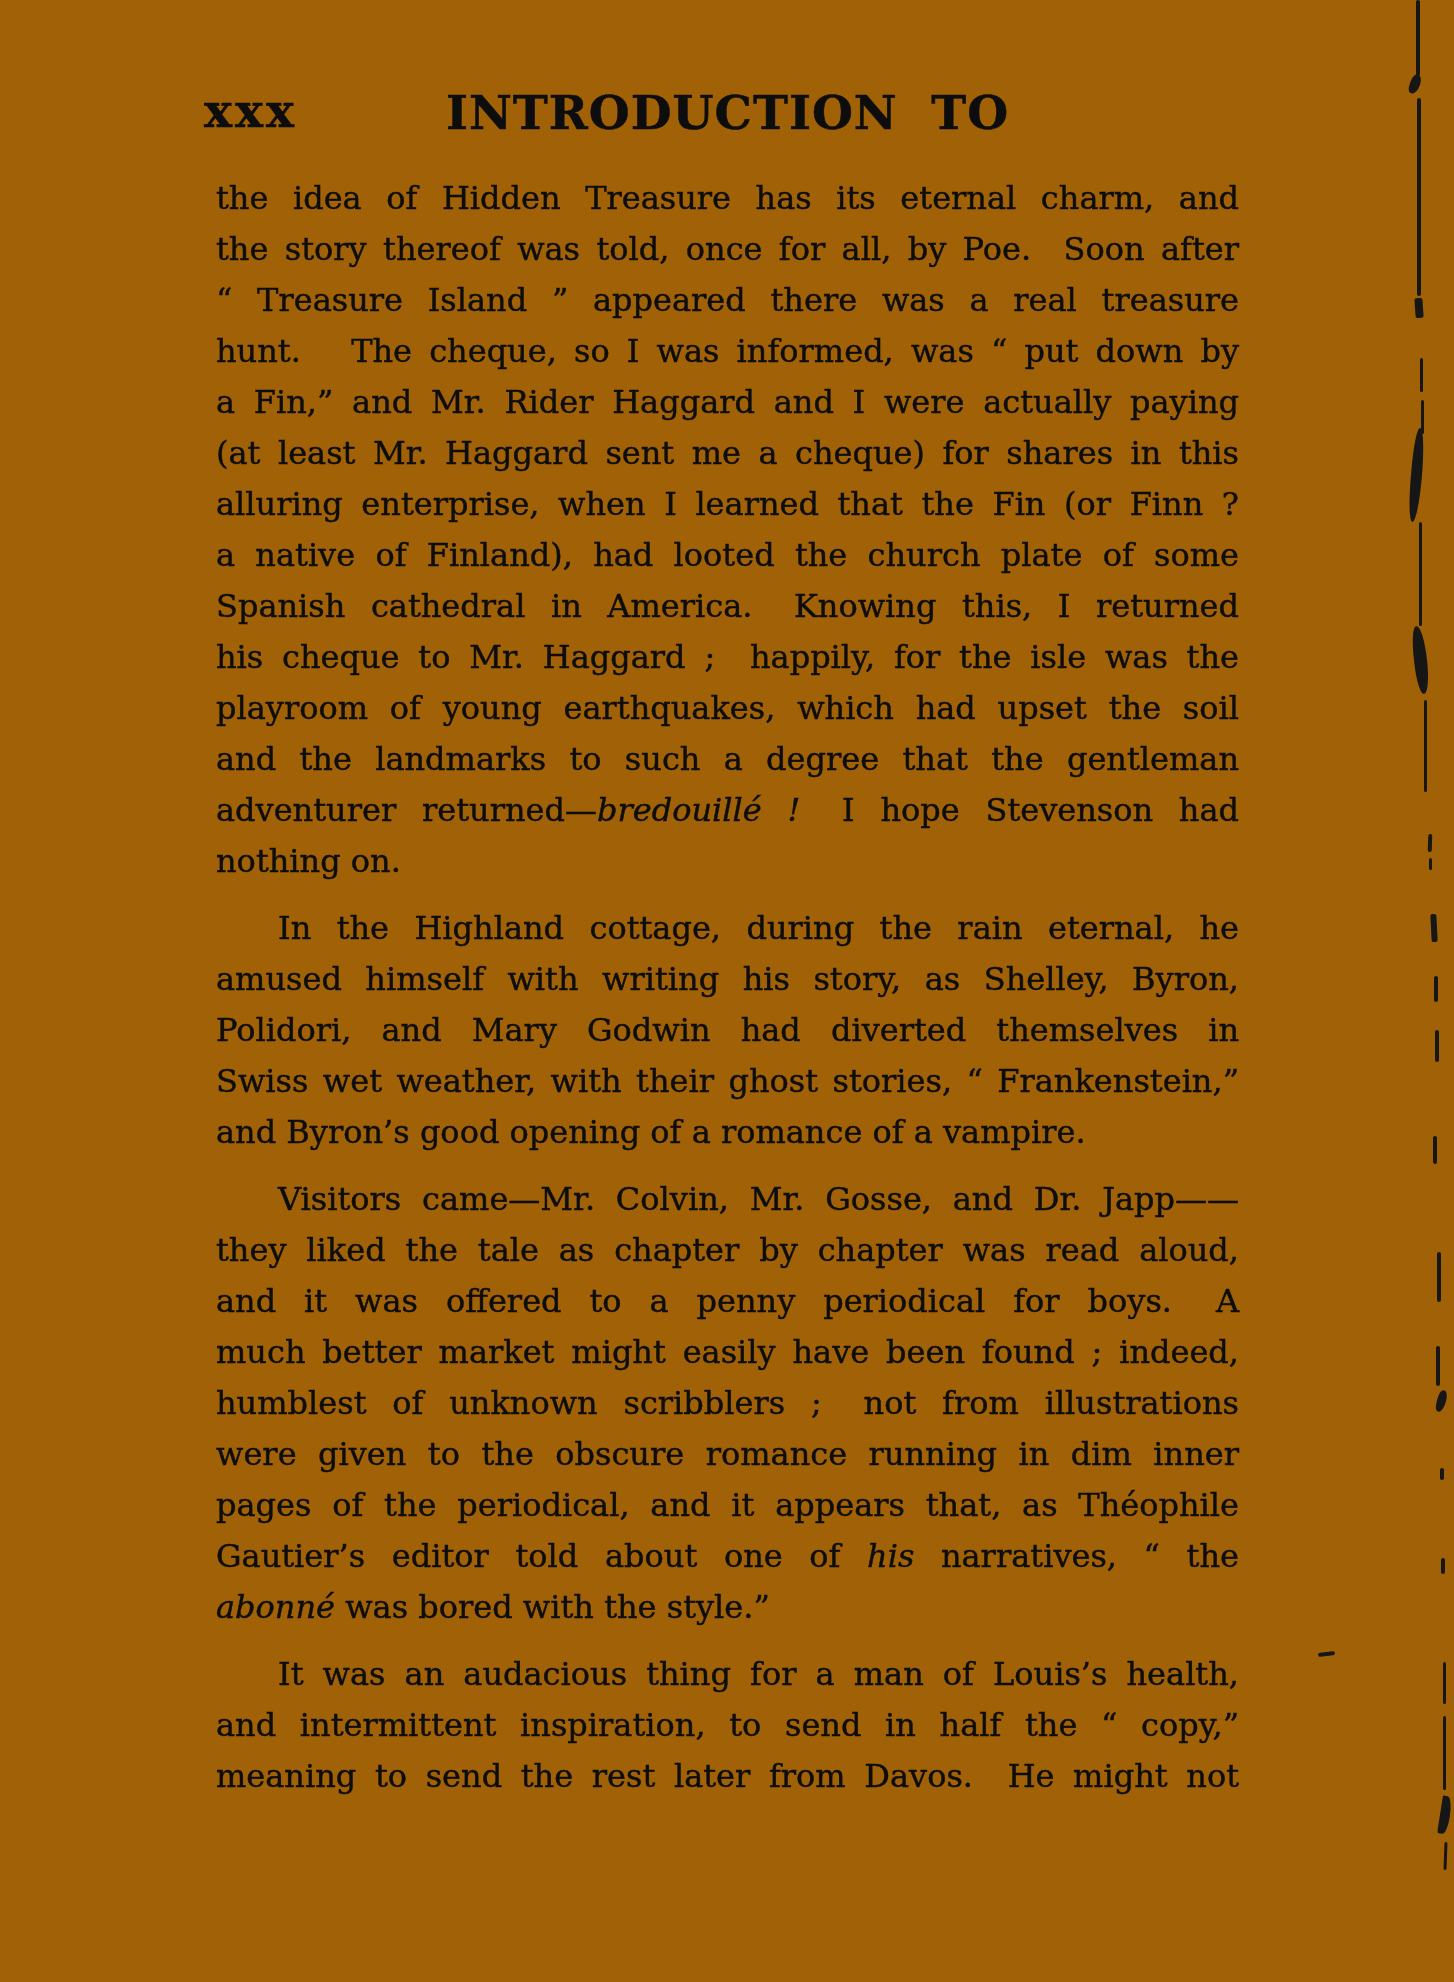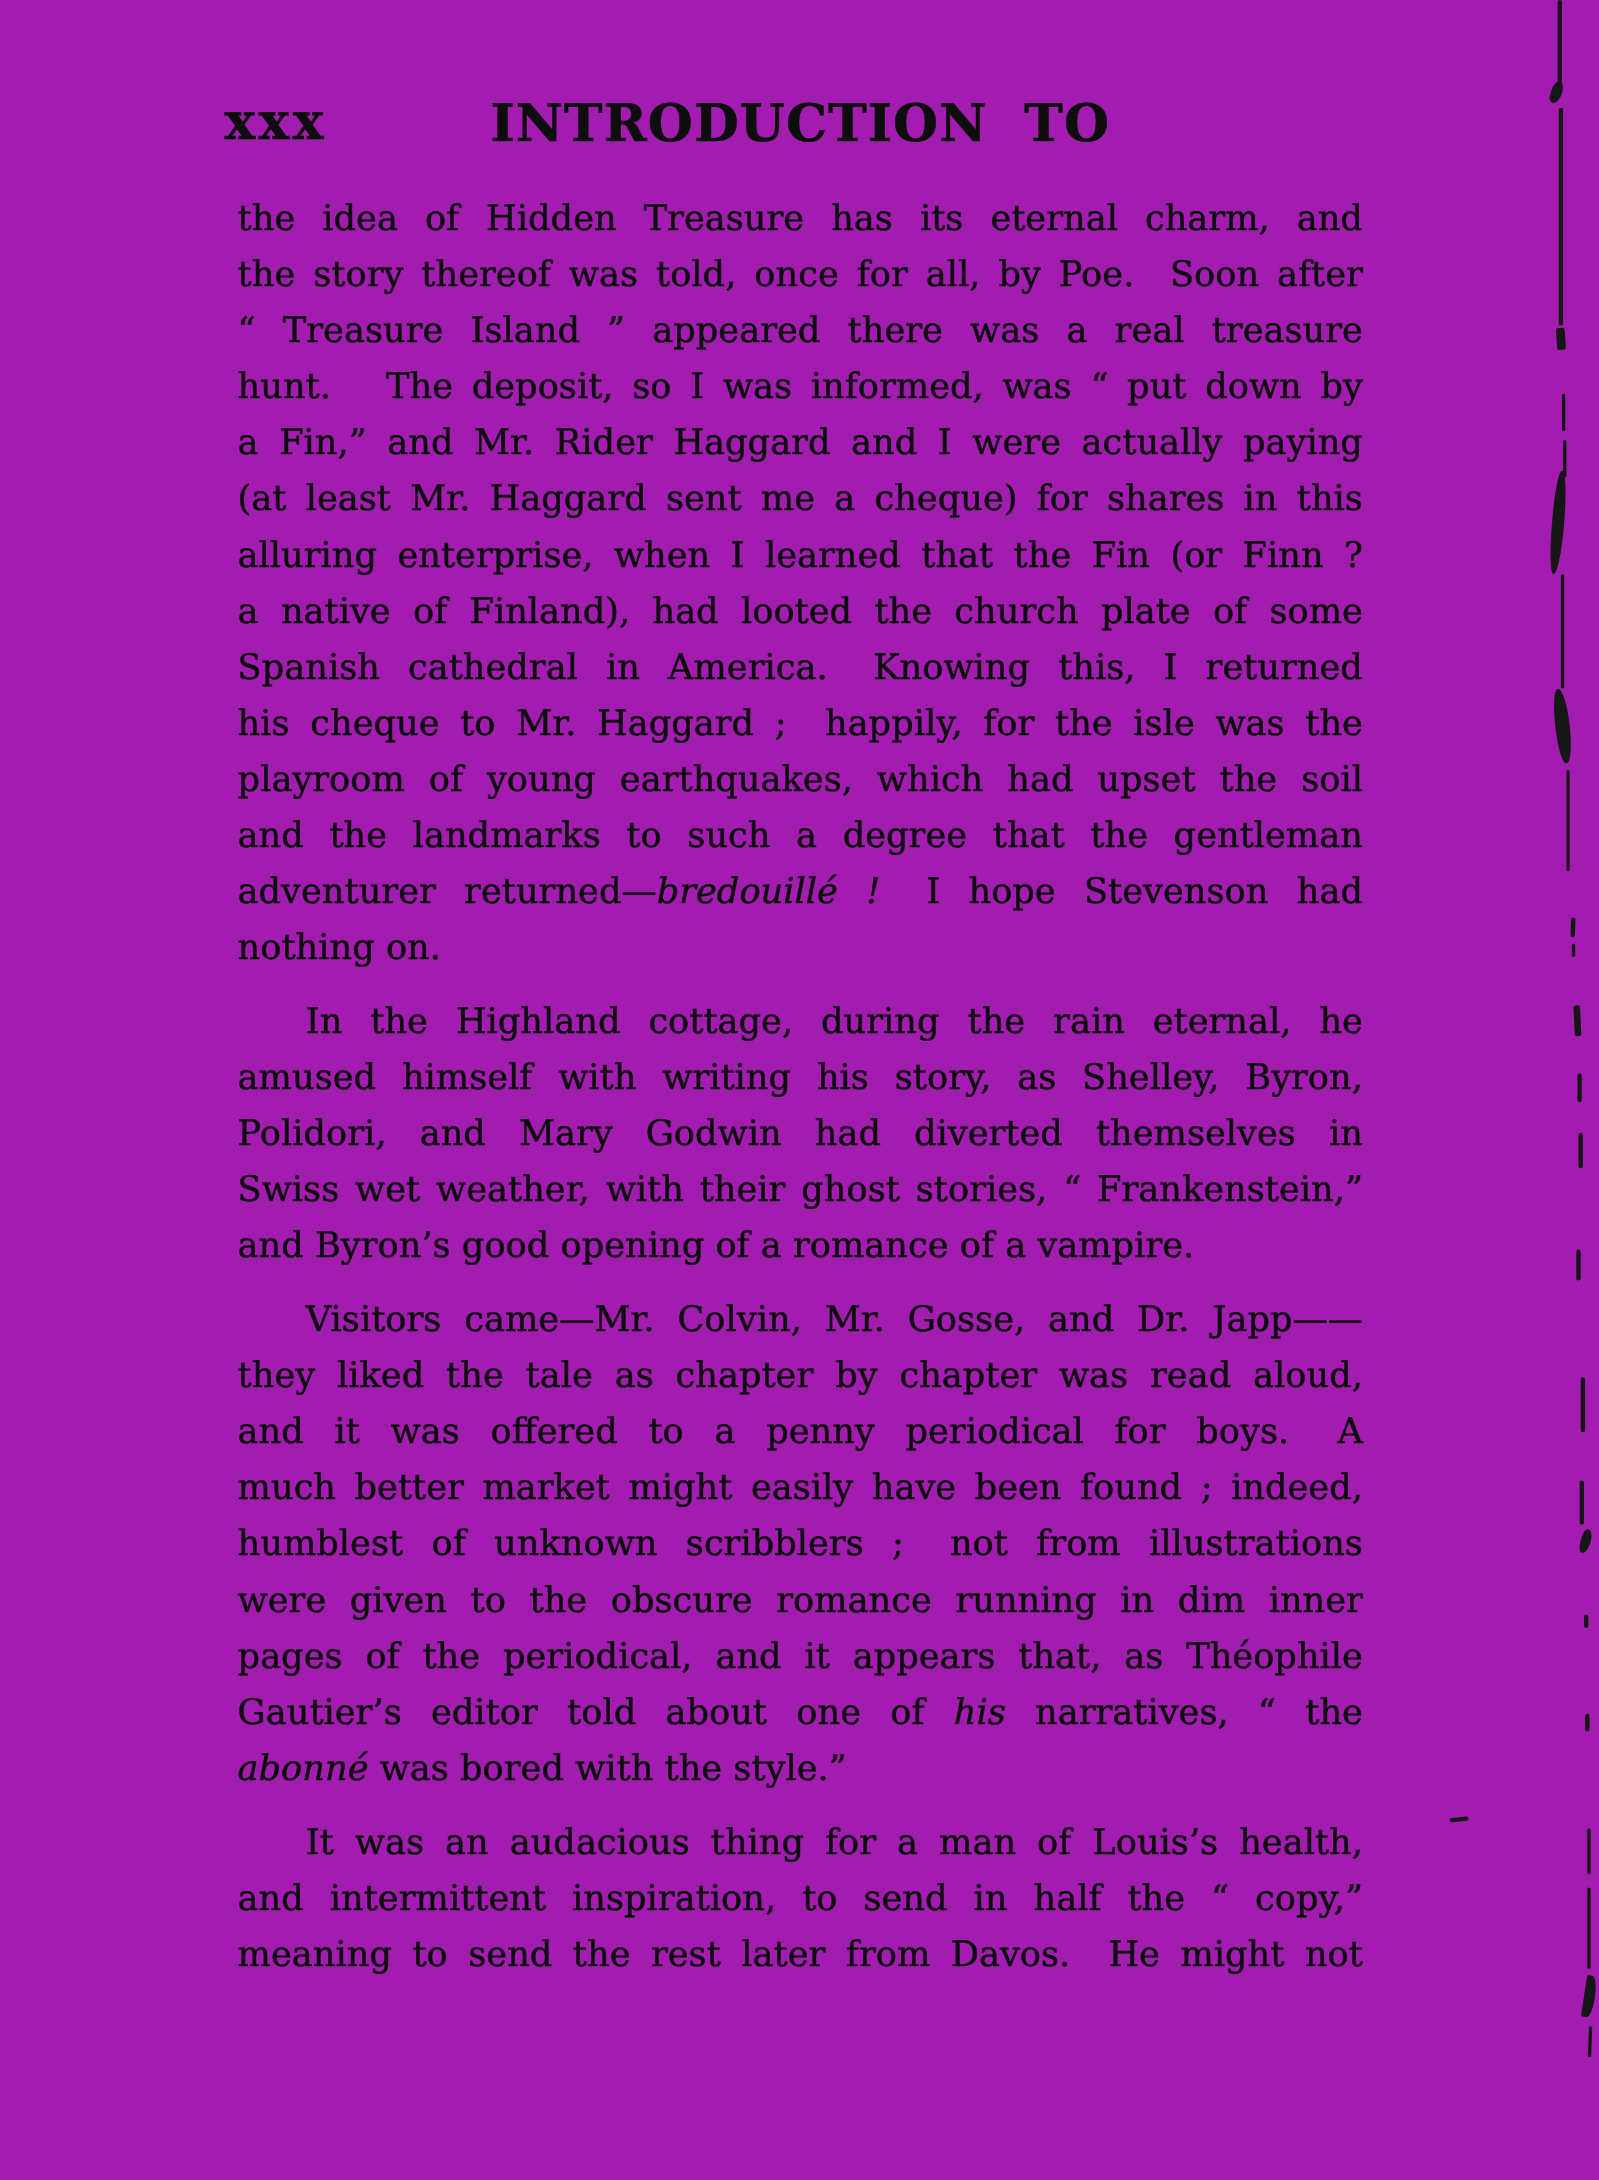--- a/index.html
+++ b/index.html
@@ -1,20 +1,20 @@
 <!DOCTYPE html>
 <html><head>
 <meta charset="utf-8">
 <style>
   html, body { margin: 0; padding: 0; background: #ffffff; }
   .page {
     position: relative;
     width: 1454px;
     height: 1982px;
-    background: #a21caf;
+    background: #a16207;
     overflow: hidden;
     font-family: "DejaVu Serif", "Liberation Serif", serif;
     color: #0d0d0d;
   }
   
   .running-head {
     position: absolute;
     left: 200px;
     top: 76px;
     width: 1055px;
@@ -83,21 +83,21 @@
   <header class="running-head">
     <span class="folio">xxx</span>
     <h1 class="running-title">INTRODUCTION TO</h1>
   </header>
 
   <main class="text-block">
       <div class="para">
         <div class="tline"><span>the idea of Hidden Treasure has its eternal charm, and</span></div>
         <div class="tline"><span>the story thereof was told, once for all, by Poe.  Soon after</span></div>
         <div class="tline"><span>“ Treasure Island ” appeared there was a real treasure</span></div>
-        <div class="tline"><span>hunt.   The deposit, so I was informed, was “ put down by</span></div>
+        <div class="tline"><span>hunt.   The cheque, so I was informed, was “ put down by</span></div>
         <div class="tline"><span>a Fin,” and Mr. Rider Haggard and I were actually paying</span></div>
         <div class="tline"><span>(at least Mr. Haggard sent me a cheque) for shares in this</span></div>
         <div class="tline"><span>alluring enterprise, when I learned that the Fin (or Finn ?</span></div>
         <div class="tline"><span>a native of Finland), had looted the church plate of some</span></div>
         <div class="tline"><span>Spanish cathedral in America.  Knowing this, I returned</span></div>
         <div class="tline"><span>his cheque to Mr. Haggard ;  happily, for the isle was the</span></div>
         <div class="tline"><span>playroom of young earthquakes, which had upset the soil</span></div>
         <div class="tline"><span>and the landmarks to such a degree that the gentleman</span></div>
         <div class="tline"><span>adventurer returned—</span><span class="seg-italic">bredouillé !</span><span>  I hope Stevenson had</span></div>
         <div class="tline ragged"><span>nothing on.</span></div>

